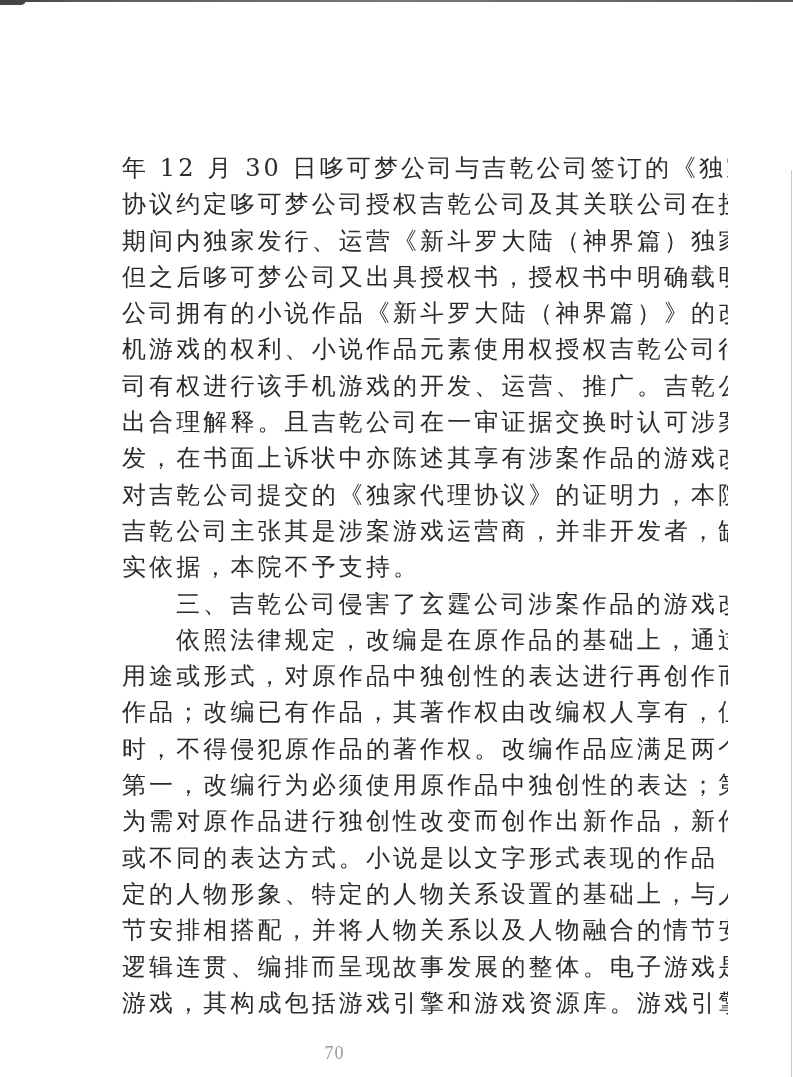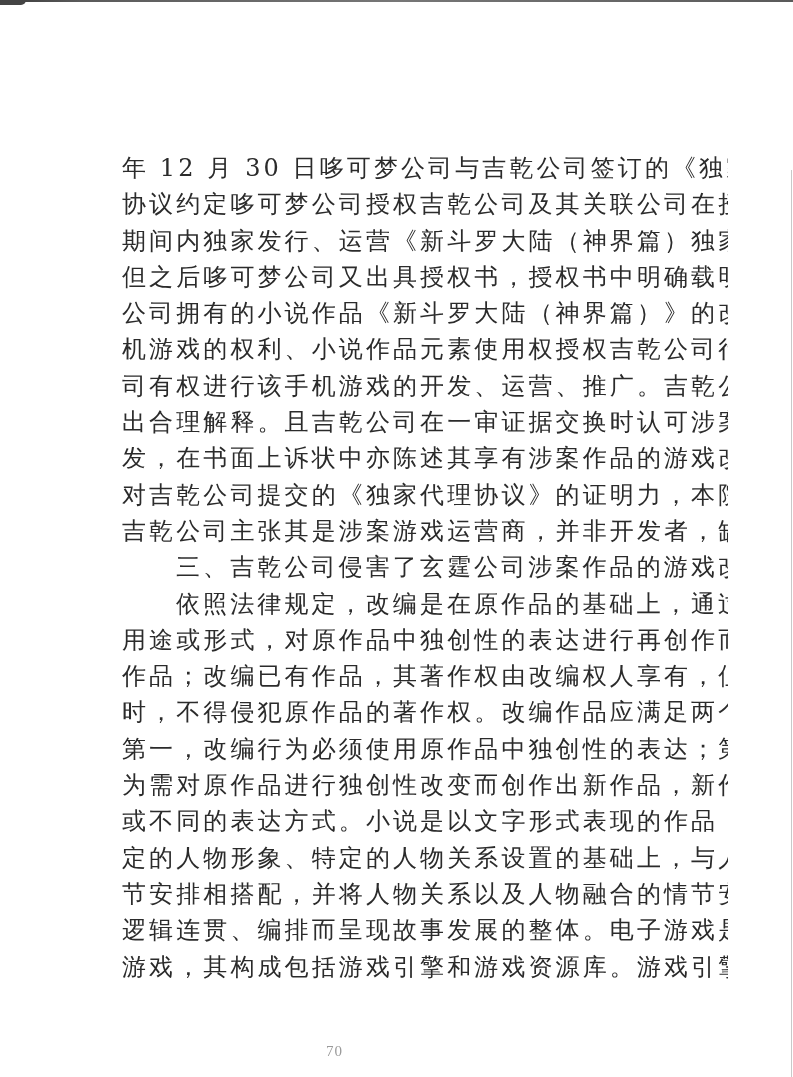--- a/index.html
+++ b/index.html
@@ -68,21 +68,21 @@
     .heading {
       text-align-last: left;
     }
     .page-number {
       position: absolute;
       left: 0;
       width: 669px;
       top: 1043px;
       text-align: center;
       font-family: "Liberation Serif", serif;
-      font-size: 15px;
+      font-size: 18px;
       color: #9a9a9a;
       letter-spacing: 1px;
     }
   </style>
 </head>
 <body>
 
 <div class="scan-edge-top"></div>
 <div class="scan-edge-top-corner"></div>
 <div class="scan-edge-right"></div>
@@ -93,20 +93,21 @@
     <span class="line">协议约定哆可梦公司授权吉乾公司及其关联公司在授权区域授权</span>
     <span class="line">期间内独家发行、运营《新斗罗大陆（神界篇）独家代理协议》。</span>
     <span class="line">但之后哆可梦公司又出具授权书，授权书中明确载明，将哆可梦</span>
     <span class="line">公司拥有的小说作品《新斗罗大陆（神界篇）》的改编开发成手</span>
     <span class="line">机游戏的权利、小说作品元素使用权授权吉乾公司行使，吉乾公</span>
     <span class="line">司有权进行该手机游戏的开发、运营、推广。吉乾公司对此未作</span>
     <span class="line">出合理解释。且吉乾公司在一审证据交换时认可涉案游戏系其开</span>
     <span class="line">发，在书面上诉状中亦陈述其享有涉案作品的游戏改编权。据此，</span>
     <span class="line">对吉乾公司提交的《独家代理协议》的证明力，本院不予采信。</span>
     <span class="line">吉乾公司主张其是涉案游戏运营商，并非开发者，缺乏充分的事</span>
+    <span class="line last">实依据，本院不予支持。</span>
   </div>
 
   <span class="line indent heading">三、吉乾公司侵害了玄霆公司涉案作品的游戏改编权</span>
 
   <div class="paragraph">
     <span class="line indent">依照法律规定，改编是在原作品的基础上，通过改变作品的</span>
     <span class="line">用途或形式，对原作品中独创性的表达进行再创作而创作出的新</span>
     <span class="line">作品；改编已有作品，其著作权由改编权人享有，但行使著作权</span>
     <span class="line">时，不得侵犯原作品的著作权。改编作品应满足两个构成要件：</span>
     <span class="line">第一，改编行为必须使用原作品中独创性的表达；第二，改编行</span>

